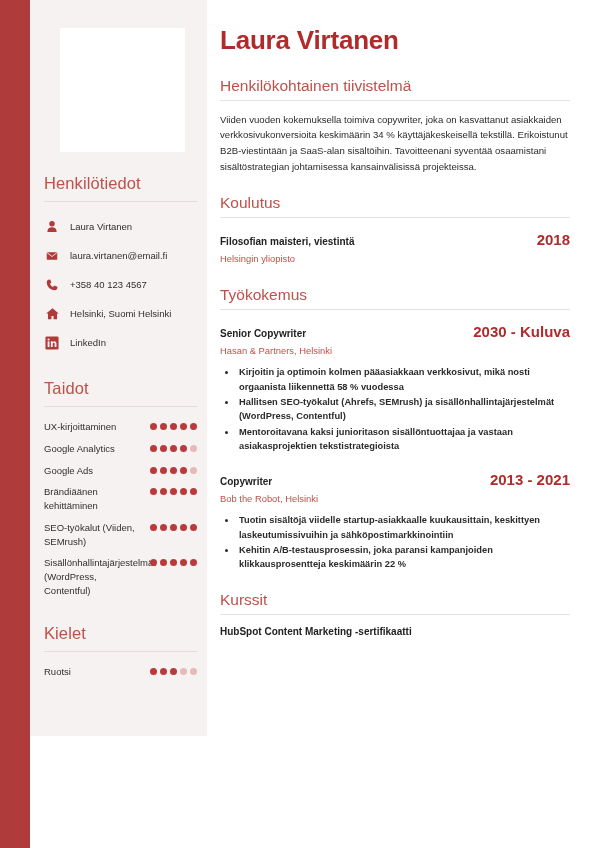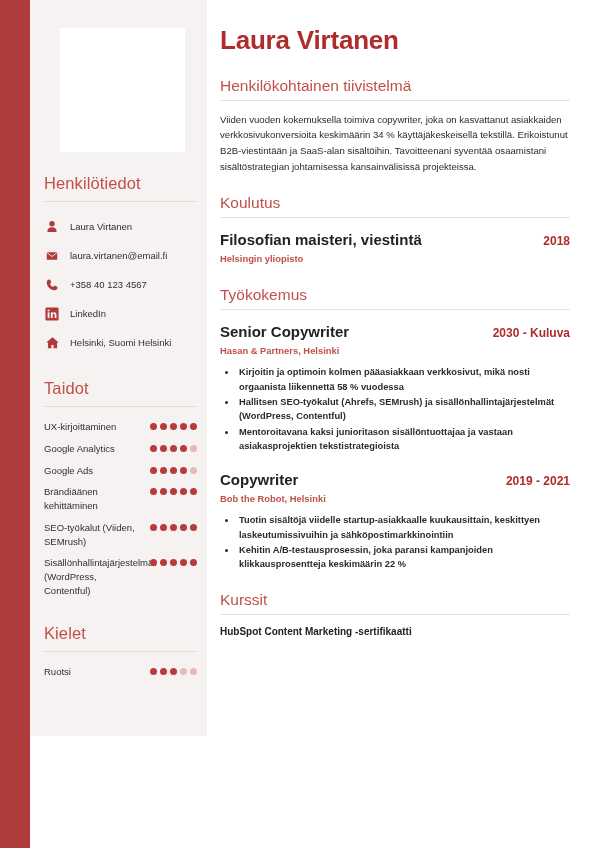--- a/index.html
+++ b/index.html
@@ -155,38 +155,37 @@
     text-align: left;
   }
   .entry { margin-bottom: 4px; }
   .entry-head {
     display: flex;
     justify-content: space-between;
     align-items: baseline;
     gap: 10px;
   }
   .entry-title {
-    font-size: 15px;
+    font-size: 10px;
     font-weight: bold;
     color: #222222;
     line-height: 1.5;
   }
   .entry-date {
-    font-size: 12px;
+    font-size: 15px;
     font-weight: bold;
     color: #B02B2B;
     white-space: nowrap;
     line-height: 1.5;
   }
   .entry-org {
     font-size: 9.4px;
     color: #C0504A;
     line-height: 1.5;
     margin-top: 1px;
-    font-weight: bold;
   }
   .bullets {
     margin: 7px 0 0 0;
     padding: 0 0 0 17px;
     list-style: disc;
     font-weight: bold;
   }
   .bullets li {
     font-size: 9.3px;
     line-height: 1.55;
@@ -237,36 +236,36 @@
           <li class="contact-item">
             <span class="contact-icon">
               <svg viewBox="0 0 16 16" width="14" height="14" fill="currentColor">
                 <path d="M5.1 1.6c.7 0 1 .4 1.2 1l.7 2c.2.6 0 1-.4 1.3l-1 .7c.8 1.7 2 2.9 3.7 3.7l.7-1c.3-.5.7-.6 1.3-.4l2 .7c.6.2 1 .5 1 1.2 0 1.7-1.4 3.1-3.1 3.1C5.8 13.9 2 10.1 2 4.7c0-1.7 1.4-3.1 3.1-3.1z"></path>
               </svg>
             </span>
             <span class="contact-text">+358 40 123 4567</span>
           </li>
           <li class="contact-item">
             <span class="contact-icon">
+              <svg viewBox="0 0 16 16" width="15" height="14" fill="currentColor">
+                <path d="M8 1.4 0.8 7.3h2V14h4v-3.6h2.4V14h4V7.3h2z"></path>
+              </svg>
+            </span>
+            <span class="contact-text">Helsinki, Suomi Helsinki</span>
+          </li>
+          <li class="contact-item">
+            <span class="contact-icon">
               <svg viewBox="0 0 16 16" width="14" height="14">
                 <rect x="0.5" y="0.5" width="15" height="15" rx="1.6" fill="currentColor"></rect>
                 <rect x="3" y="6.1" width="2.1" height="6.6" fill="#F6F2F1"></rect>
                 <circle cx="4.05" cy="4" r="1.25" fill="#F6F2F1"></circle>
                 <path d="M6.7 12.7V6.1h2v.9c.4-.7 1.1-1.05 2-1.05 1.5 0 2.4 1 2.4 2.75v4h-2.1V9.05c0-.85-.35-1.35-1.05-1.35-.75 0-1.15.5-1.15 1.35v3.65z" fill="#F6F2F1"></path>
               </svg>
             </span>
             <span class="contact-text">LinkedIn</span>
-          </li>
-          <li class="contact-item">
-            <span class="contact-icon">
-              <svg viewBox="0 0 16 16" width="15" height="14" fill="currentColor">
-                <path d="M8 1.4 0.8 7.3h2V14h4v-3.6h2.4V14h4V7.3h2z"></path>
-              </svg>
-            </span>
-            <span class="contact-text">Helsinki, Suomi Helsinki</span>
           </li>
         </ul>
     </div>
 
     <div class="side-heading-wrap">
       <h2 class="side-heading">Taidot</h2>
       <div class="side-rule"></div>
       <ul class="rate-list" id="skills-list">
           <li class="rate-row">
             <span class="rate-label">UX-kirjoittaminen</span>
@@ -387,21 +386,21 @@
             <ul class="bullets">
               <li>Kirjoitin ja optimoin kolmen pääasiakkaan verkkosivut, mikä nosti orgaanista liikennettä 58 % vuodessa</li>
               <li>Hallitsen SEO-työkalut (Ahrefs, SEMrush) ja sisällönhallintajärjestelmät (WordPress, Contentful)</li>
               <li>Mentoroitavana kaksi junioritason sisällöntuottajaa ja vastaan asiakasprojektien tekstistrategioista</li>
             </ul>
           </div>
           <div class="entry-spacer"></div>
           <div class="entry">
             <div class="entry-head">
               <span class="entry-title">Copywriter</span>
-              <span class="entry-date">2019 - 2021</span>
+              <span class="entry-date">2013 - 2021</span>
             </div>
             <div class="entry-org">Bob the Robot, Helsinki</div>
             <ul class="bullets">
               <li>Tuotin sisältöjä viidelle startup-asiakkaalle kuukausittain, keskittyen laskeutumissivuihin ja sähköpostimarkkinointiin</li>
               <li>Kehitin A/B-testausprosessin, joka paransi kampanjoiden klikkausprosentteja keskimäärin 22 %</li>
             </ul>
           </div>
         </div>
     </section>
 

